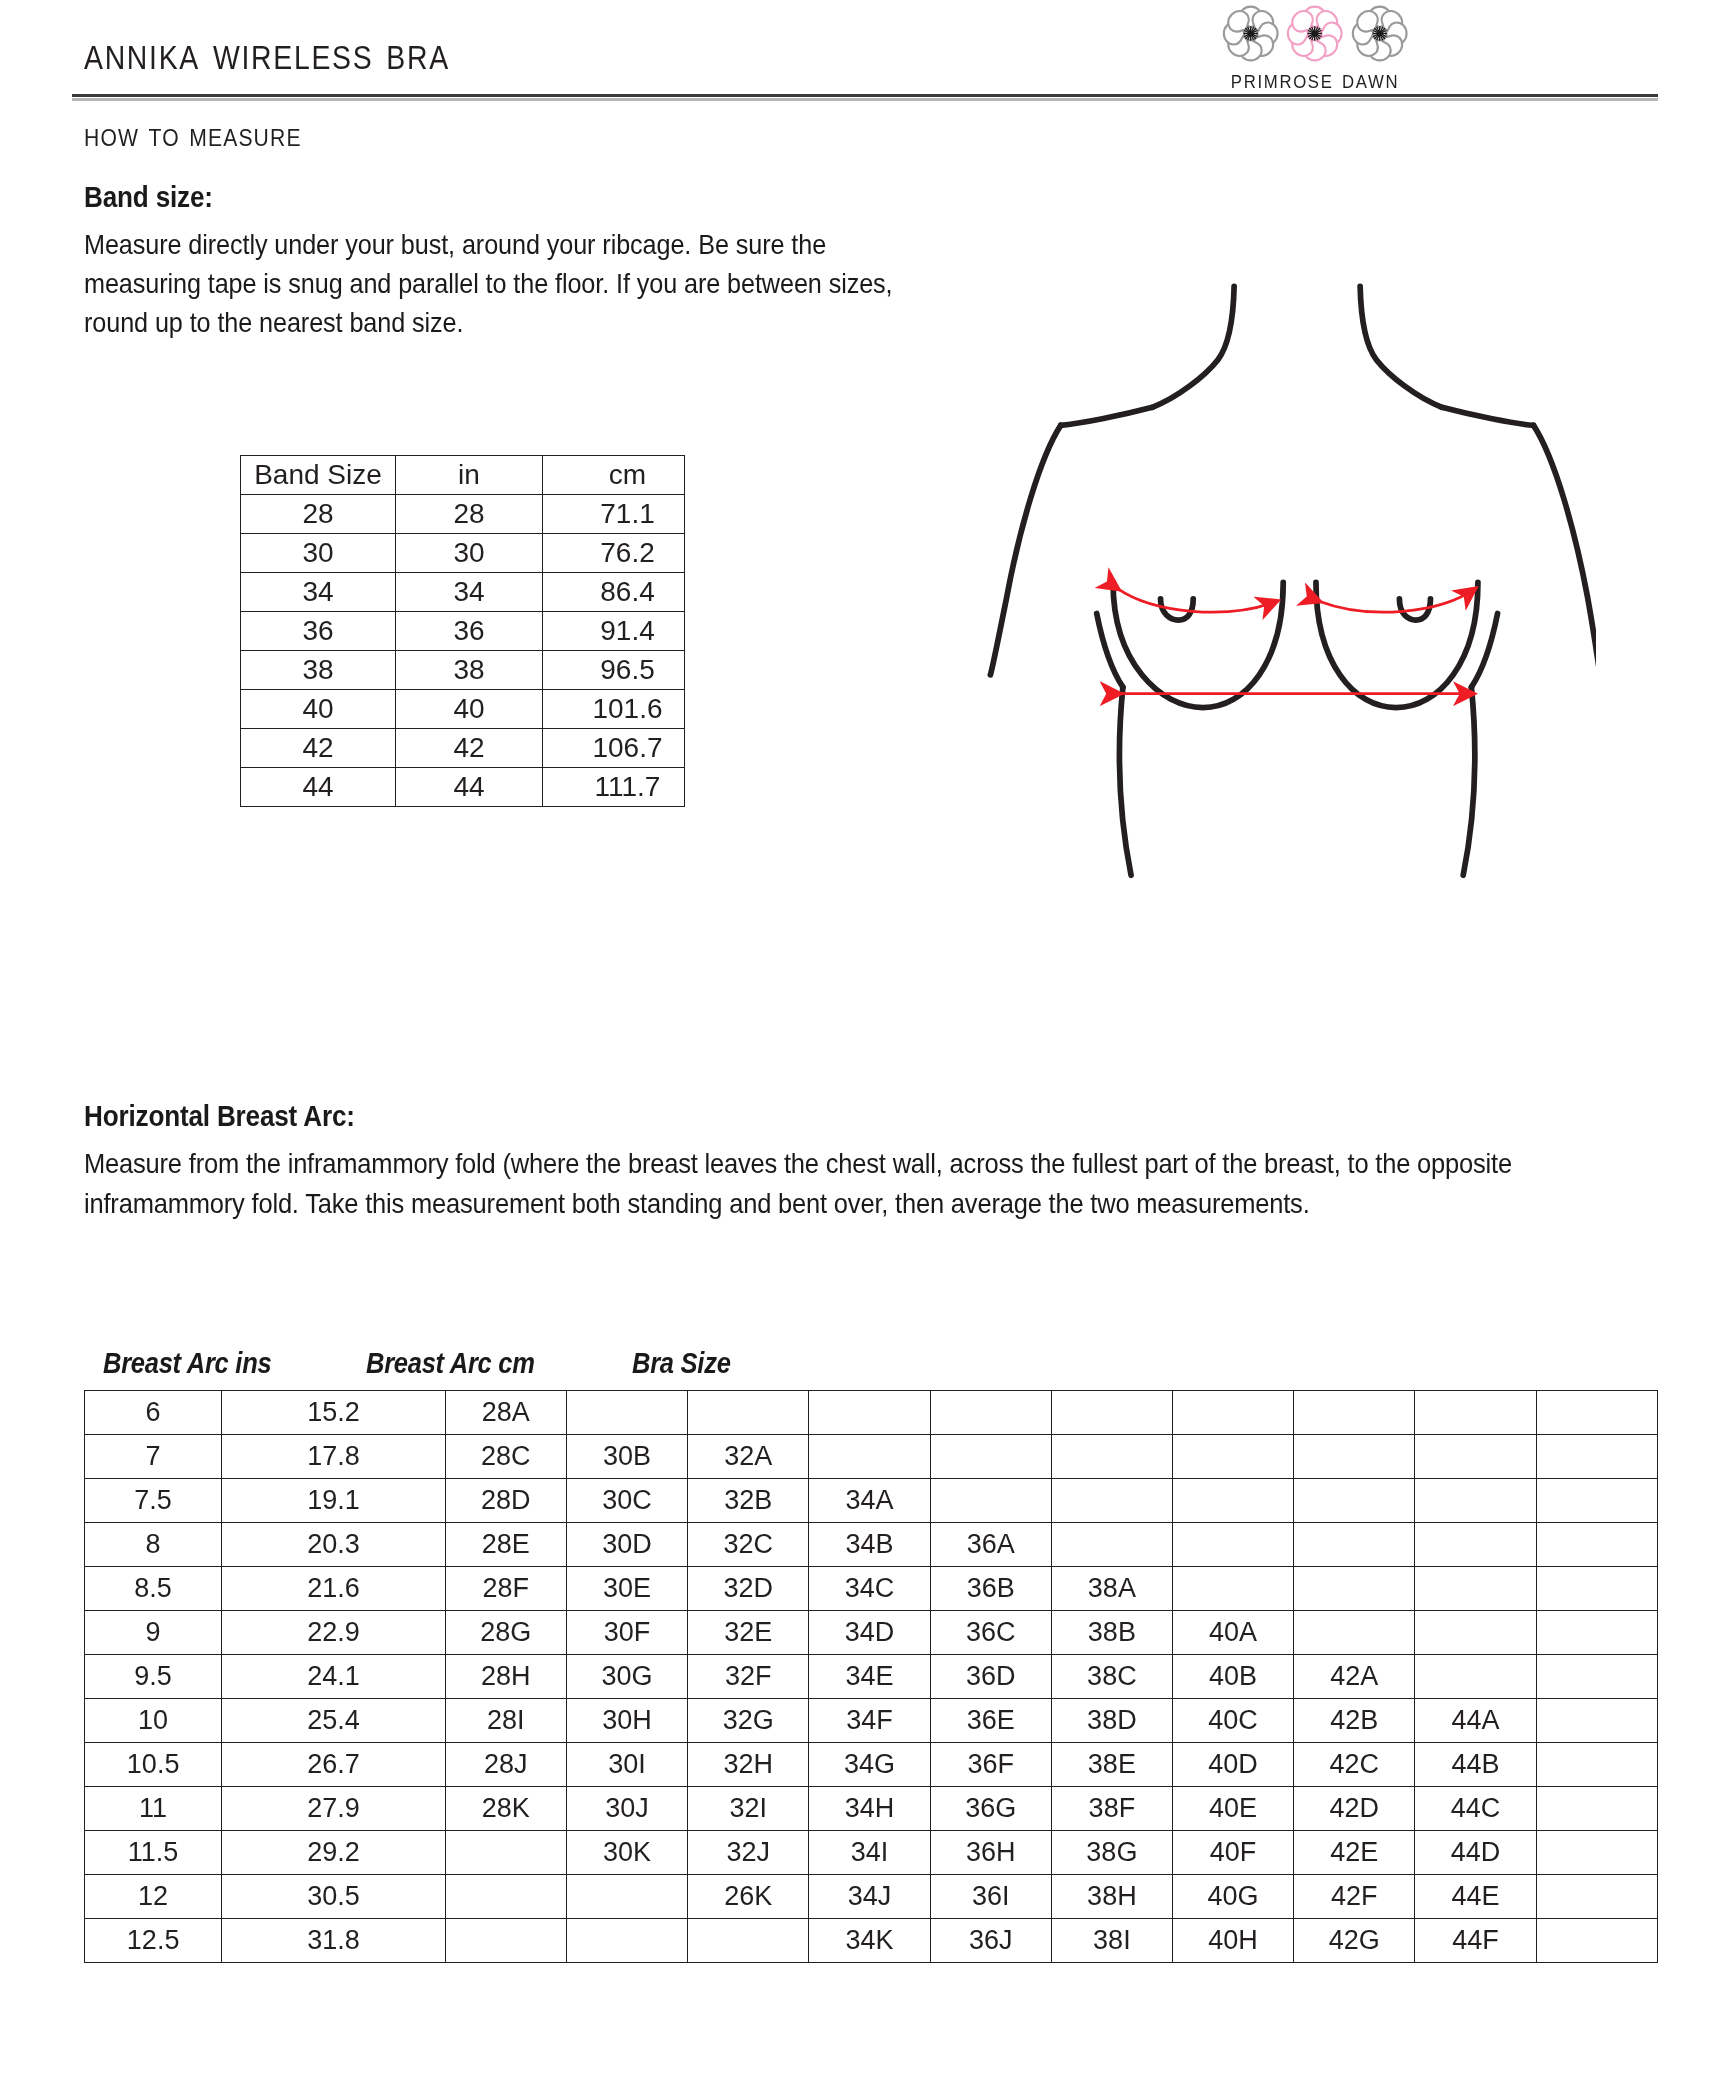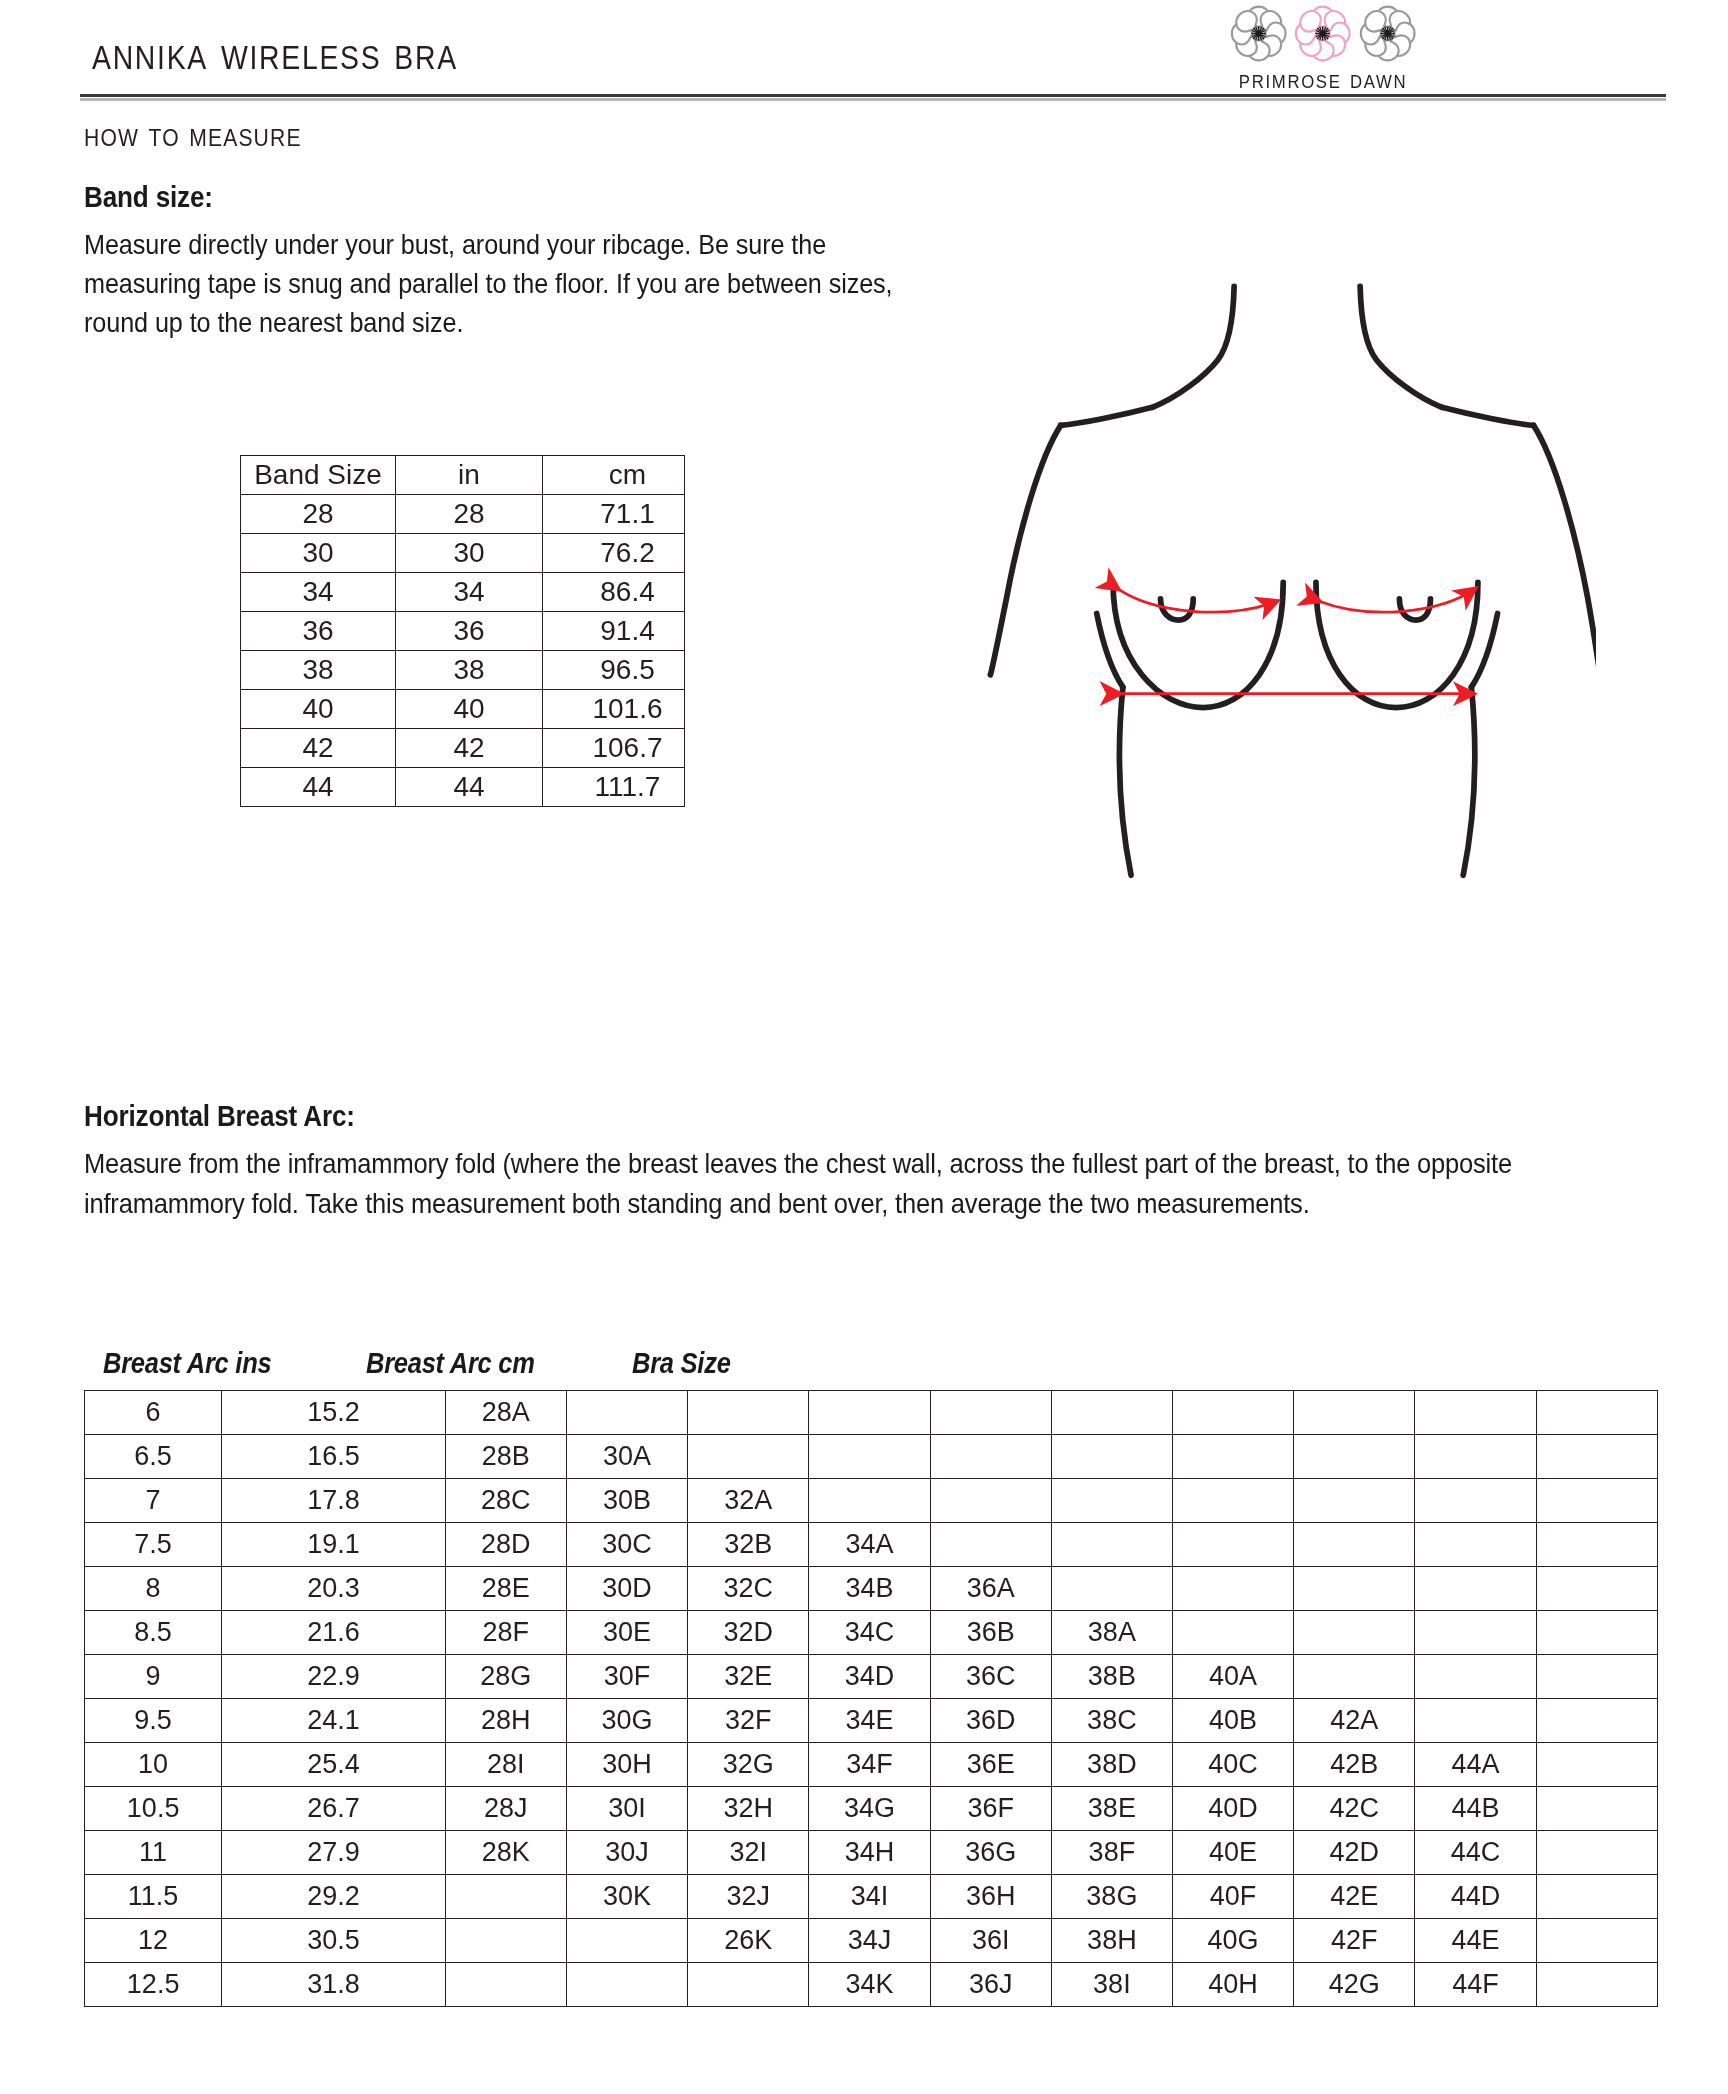--- a/index.html
+++ b/index.html
@@ -13,21 +13,21 @@
   body {
     font-family: "Liberation Sans", sans-serif;
     color: #1a1a1a;
     position: relative;
     overflow: hidden;
   }
 
   
   #header {
     position: absolute;
-    left: 8px; top: 0;
+    left: 0; top: 0;
     width: 1492px;
     height: 106px;
   }
 
   #doc-title {
     position: absolute;
     left: 84px;
     top: 24.5px;
     font-size: 47px;
     font-weight: 400;
@@ -446,34 +446,20 @@
           <td class="sz"></td>
           <td class="sz"></td>
           <td class="sz"></td>
           <td class="sz"></td>
           <td class="sz"></td>
           <td class="sz"></td>
           <td class="sz"></td>
           <td class="sz"></td>
         </tr>
         <tr>
-          <td class="ins">6.5</td>
-          <td class="cm">16.5</td>
-          <td class="sz">28B</td>
-          <td class="sz">30A</td>
-          <td class="sz"></td>
-          <td class="sz"></td>
-          <td class="sz"></td>
-          <td class="sz"></td>
-          <td class="sz"></td>
-          <td class="sz"></td>
-          <td class="sz"></td>
-          <td class="sz"></td>
-        </tr>
-        <tr>
           <td class="ins">7</td>
           <td class="cm">17.8</td>
           <td class="sz">28C</td>
           <td class="sz">30B</td>
           <td class="sz">32A</td>
           <td class="sz"></td>
           <td class="sz"></td>
           <td class="sz"></td>
           <td class="sz"></td>
           <td class="sz"></td>

